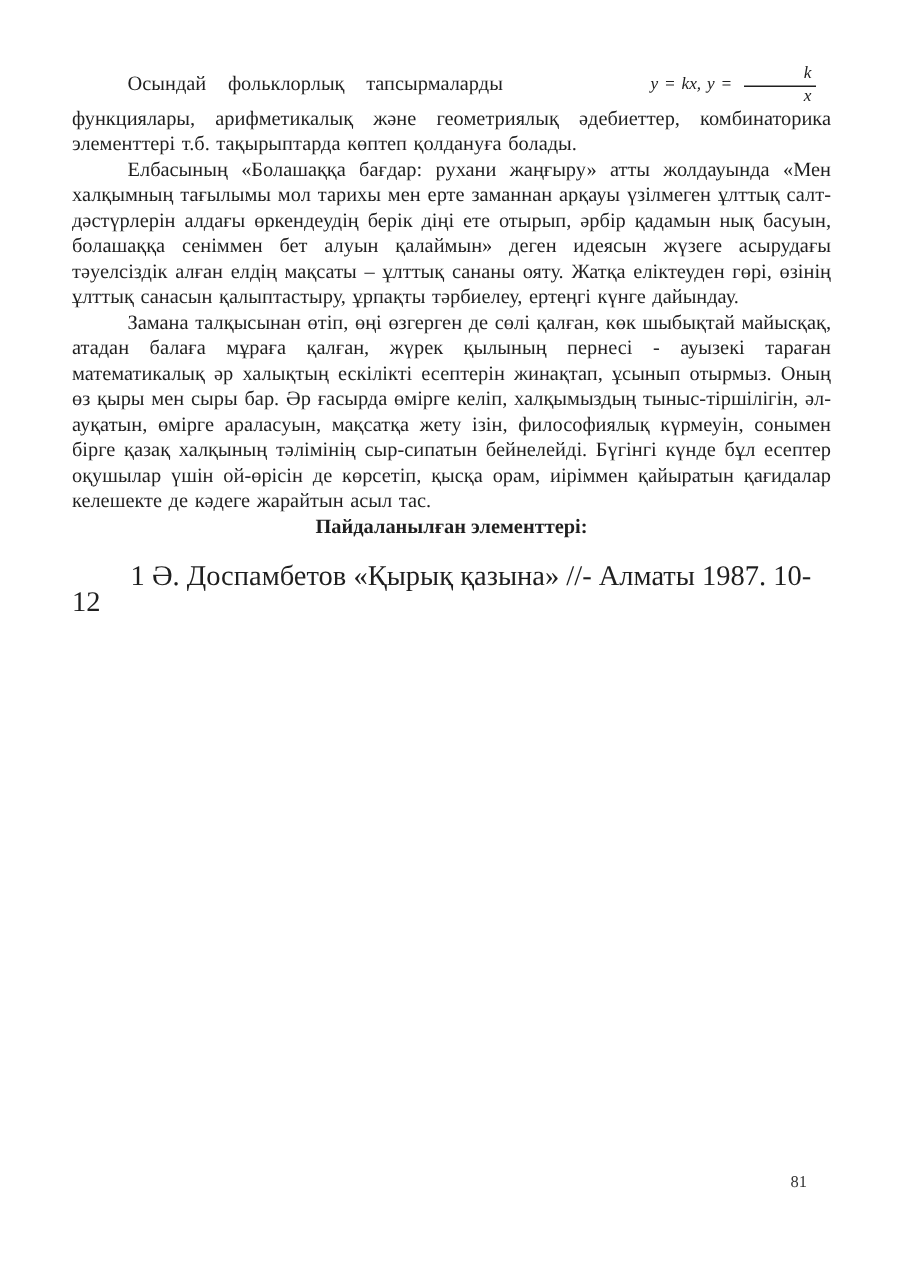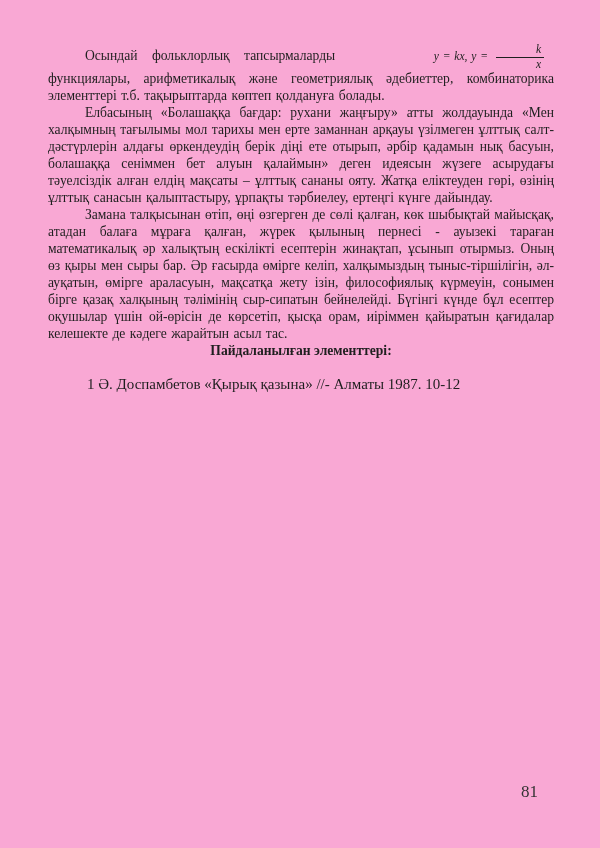--- a/index.html
+++ b/index.html
@@ -5,21 +5,21 @@
   html, body {
     margin: 0;
     padding: 0;
     background: #e8e8e8;
   }
   .page {
     position: relative;
     width: 600px;
     height: 848px;
     margin: 0 auto;
-    background: #f9a8d4;
+    background: #ffffff;
     overflow: hidden;
     font-family: "Liberation Serif", serif;
     color: #1f1f1f;
   }
   .content {
     position: absolute;
     top: 44px;
     left: 48px;
     width: 506px;
   }
@@ -61,30 +61,30 @@
   }
   h3.refs-heading {
     margin: 0 0 17px 0;
     font-size: 13.6px;
     line-height: 17px;
     font-weight: bold;
     text-align: center;
   }
   p.ref {
     margin: 0;
-    font-size: 15px;
+    font-size: 19px;
     line-height: 17px;
     text-align: left;
     text-indent: 39px;
   }
   .page-number {
     position: absolute;
     top: 782px;
     right: 62px;
-    font-size: 17px;
+    font-size: 11px;
     color: #333333;
     font-family: "Liberation Serif", serif;
   }
 </style>
 </head>
 <body>
 
 <div class="page">
   <div class="content">
 

